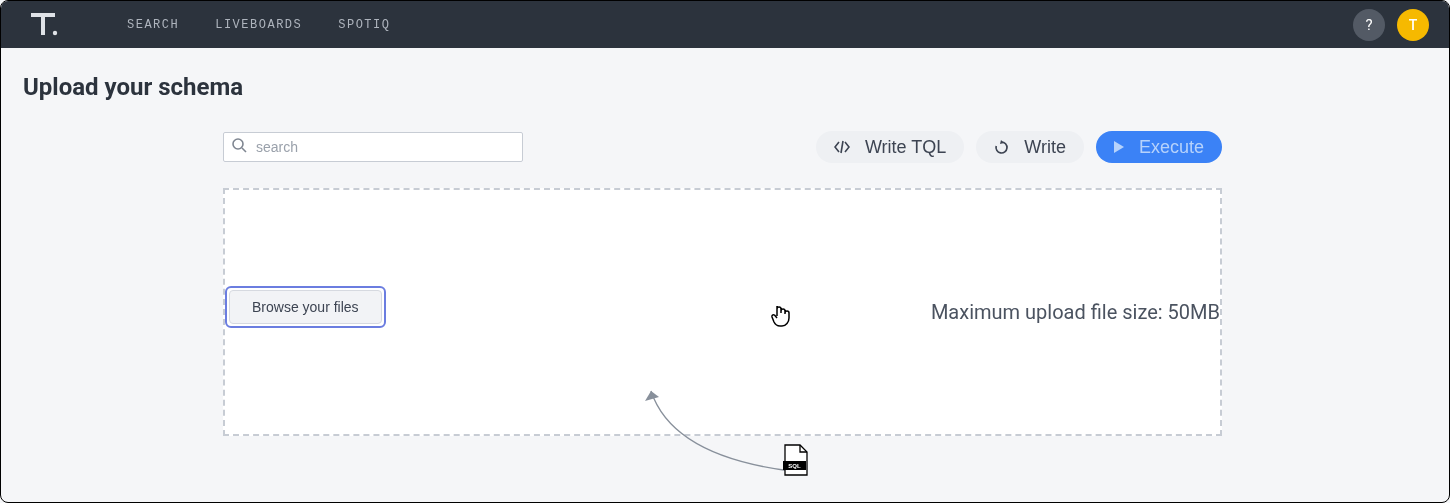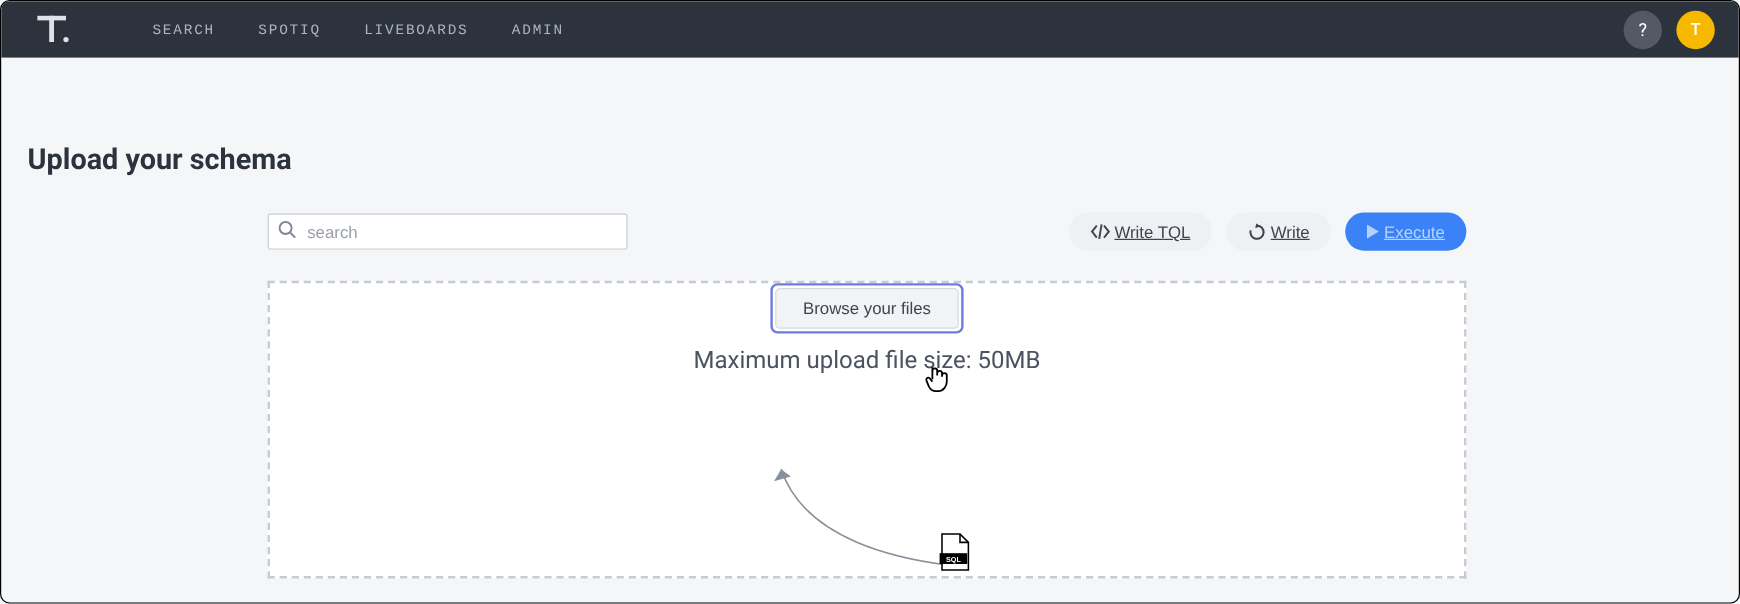--- a/index.html
+++ b/index.html
@@ -8,34 +8,34 @@
     .topbar { background: #2c333d; height: 47px; display: flex; align-items: center; padding: 0 20px 0 30px; }
     .logo { color: #dfe2e7; display: flex; align-items: center; margin-right: 50px; }
     .nav { display: flex; gap: 0; height: 100%; }
     .nav-item { color: #aeb4bd; font-family: "Courier New", monospace; font-size: 12px; letter-spacing: 1.5px; text-transform: uppercase; padding: 0 18px; height: 100%; display: flex; align-items: center; cursor: pointer; position: relative; }
     .nav-item.active { color: #fff; border-bottom: 3px solid #fff; }
     .topbar-right { margin-left: auto; display: flex; align-items: center; gap: 12px; }
     .help-btn { width: 32px; height: 32px; border-radius: 50%; background: #535a65; color: #fff; display: flex; align-items: center; justify-content: center; font-size: 15px; cursor: pointer; }
     .avatar { width: 32px; height: 32px; border-radius: 50%; background: #f6b900; color: #fff; display: flex; align-items: center; justify-content: center; font-size: 14px; font-weight: 500; cursor: pointer; }
     
     .page { padding: 25px 22px 0 22px; }
-    .page-title { font-size: 24px; font-weight: 700; color: #2c333d; margin-bottom: 30px; margin-top: 46px; }
+    .page-title { font-size: 24px; font-weight: 700; color: #2c333d; margin-bottom: 30px; }
     
     .toolbar-row { display: flex; align-items: center; margin: 0 0 25px 0; padding-left: 200px; padding-right: 205px; }
     .search-wrap { position: relative; width: 300px; }
     .search-input { width: 100%; height: 30px; border: 1px solid #c7ccd4; background: #fff; padding: 0 10px 0 32px; font-size: 14px; color: #333; border-radius: 2px; }
     .search-input::placeholder { color: #9aa1ab; }
     .search-icon-svg { position: absolute; left: 8px; top: 50%; transform: translateY(-50%); pointer-events: none; }
     
     .toolbar-btns { margin-left: auto; display: flex; gap: 12px; }
-    .pill-btn { height: 32px; border-radius: 16px; border: none; background: #eef0f3; color: #3d4452; font-size: 14px; padding: 0 18px; display: flex; align-items: center; gap: 4px; cursor: pointer; text-decoration: underline; }
+    .pill-btn { height: 32px; border-radius: 16px; border: none; background: #eef0f3; color: #3d4452; font-size: 18px; padding: 0 18px; display: flex; align-items: center; gap: 15px; cursor: pointer; }
     .pill-btn .ico { display: flex; align-items: center; }
     .pill-btn.primary { background: #3b82f6; color: #b6d2fb; }
     
-    .dropzone { margin: 0 205px 0 200px; border: 2px dashed #c7ccd4; background: #fff; height: 248px; position: relative; display: flex; flex-direction: column; align-items: center; justify-content: flex-start; }
+    .dropzone { margin: 0 205px 0 200px; border: 2px dashed #c7ccd4; background: #fff; height: 248px; position: relative; display: flex; flex-direction: row; align-items: center; justify-content: space-between; gap: 40px; }
     .browse-wrap { display: inline-block; border: 2px solid #6b7de0; border-radius: 6px; padding: 2px; margin-bottom: 10px; }
     .browse-btn { background: #f2f3f6; border: 1px solid #d6d9e0; border-radius: 4px; padding: 8px 22px; font-size: 14px; color: #3d4452; cursor: pointer; }
     .hint { font-size: 20px; color: #4b5360; }
     .cursor { position: absolute; top: 303px; left: 769px; pointer-events: none; }
     
     .arrow-anno { position: absolute; top: 380px; left: 640px; pointer-events: none; }
     .sql-file { position: absolute; top: 443px; left: 781px; pointer-events: none; }
   </style>
 </head>
 <body>
@@ -43,23 +43,22 @@
 <div class="topbar">
   <div class="logo">
     <svg width="28" height="24" viewBox="0 0 28 24">
       <rect x="0" y="0" width="24" height="4" fill="#dfe2e7"></rect>
       <rect x="10" y="0" width="4" height="22" fill="#dfe2e7"></rect>
       <circle cx="24" cy="20" r="2.2" fill="#dfe2e7"></circle>
     </svg>
   </div>
   <div class="nav">
     <div class="nav-item">SEARCH</div>
+    <div class="nav-item">LIVEBOARDS</div>
     <div class="nav-item">SPOTIQ</div>
-    <div class="nav-item">LIVEBOARDS</div>
-    <div class="nav-item">ADMIN</div>
   </div>
   <div class="topbar-right">
     <div class="help-btn">?</div>
     <div class="avatar">T</div>
   </div>
 </div>
 
 <div class="page">
   <h1 class="page-title">Upload your schema</h1>
 

